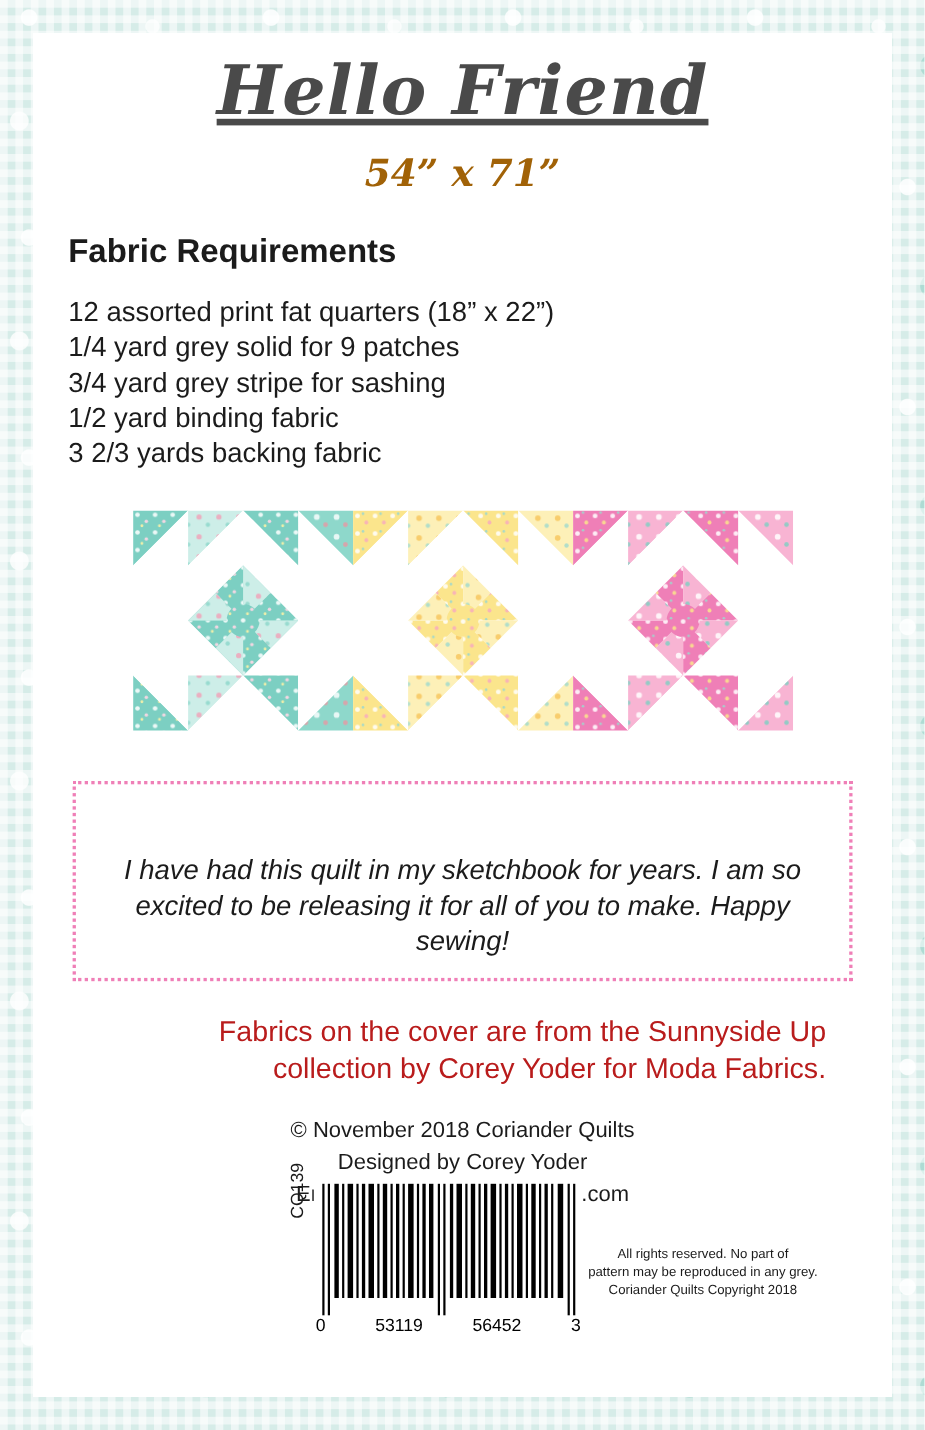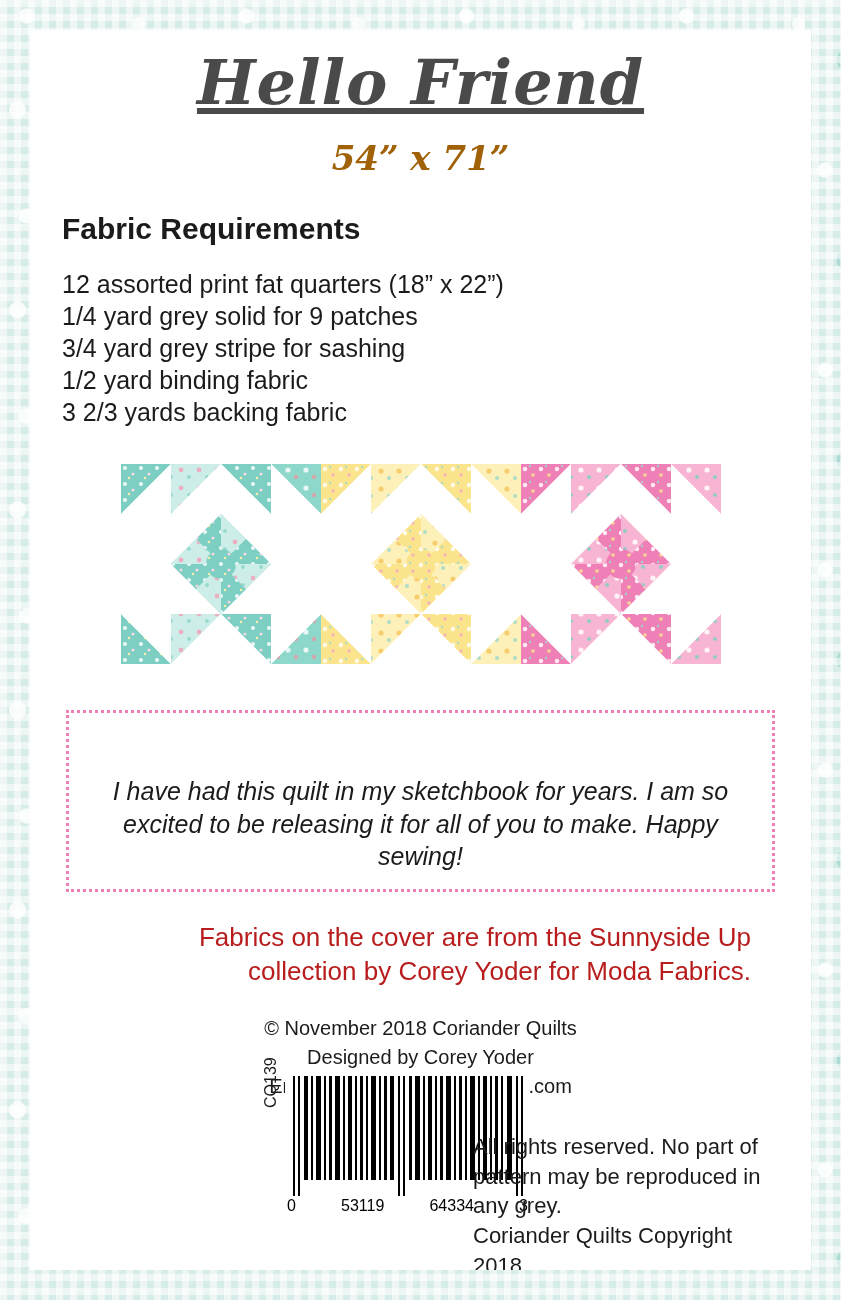--- a/index.html
+++ b/index.html
@@ -139,24 +139,24 @@
   .sku {
     position:absolute;
     left:232px; top:32px;
     font-size:16px;
     color:#1b1b1b;
     transform:rotate(-90deg);
     transform-origin:left top;
   }
   .rights {
     position:absolute;
-    right:38px; top:56px;
+    right:22px; top:56px;
     width:300px;
-    text-align:left;
-    font-size:22px;
+    text-align:center;
+    font-size:12px;
     line-height:1.35;
     color:#1b1b1b;
   }
 </style>
 </head>
 <body>
 
 <div id="border-bg"></div>
 
 <div id="page-card">
@@ -386,21 +386,21 @@
           <rect x="210" y="0" width="3" height="104"></rect>
           <rect x="216" y="0" width="2" height="104"></rect>
           <rect x="222" y="0" width="5" height="104"></rect>
           <rect x="231" y="0" width="2" height="120"></rect>
           <rect x="236" y="0" width="2" height="120"></rect>
         </g>
       </svg>
       <div class="barcode-digits">
         <span>0</span>
         <span>53119</span>
-        <span>64334</span>
+        <span>56452</span>
         <span>3</span>
       </div>
     </div>
 
     <div class="rights">
       <div>All rights reserved.  No part of</div>
       <div>pattern may be reproduced in any grey.</div>
       <div>Coriander Quilts Copyright 2018</div>
     </div>
   </div>

